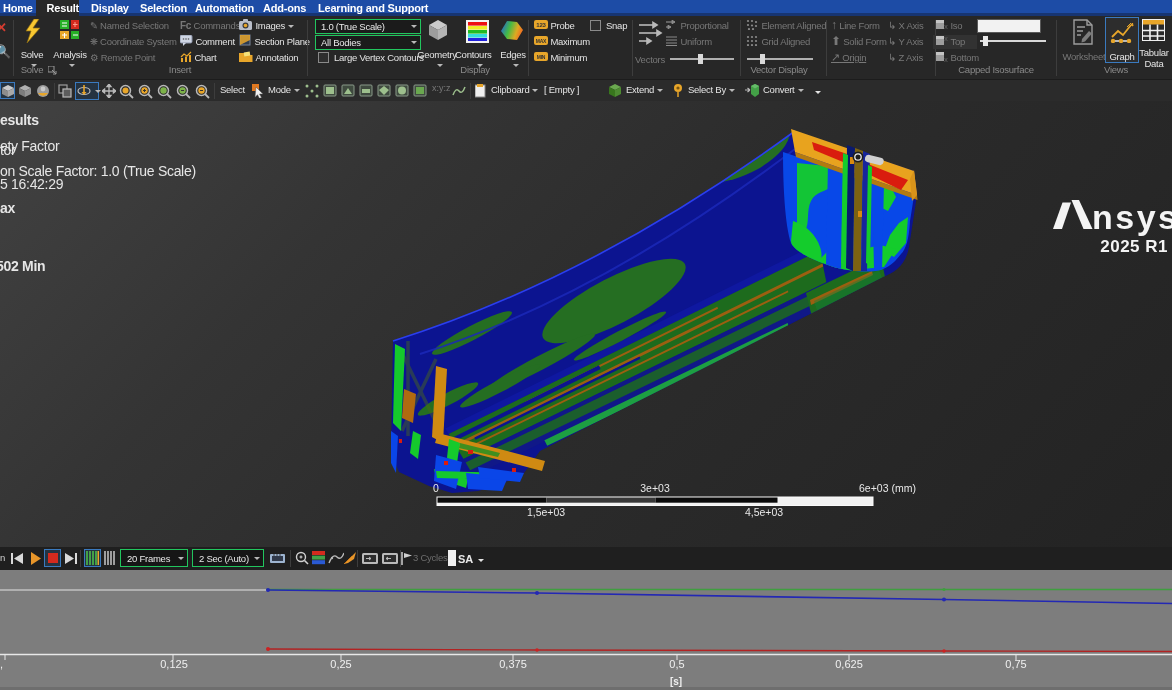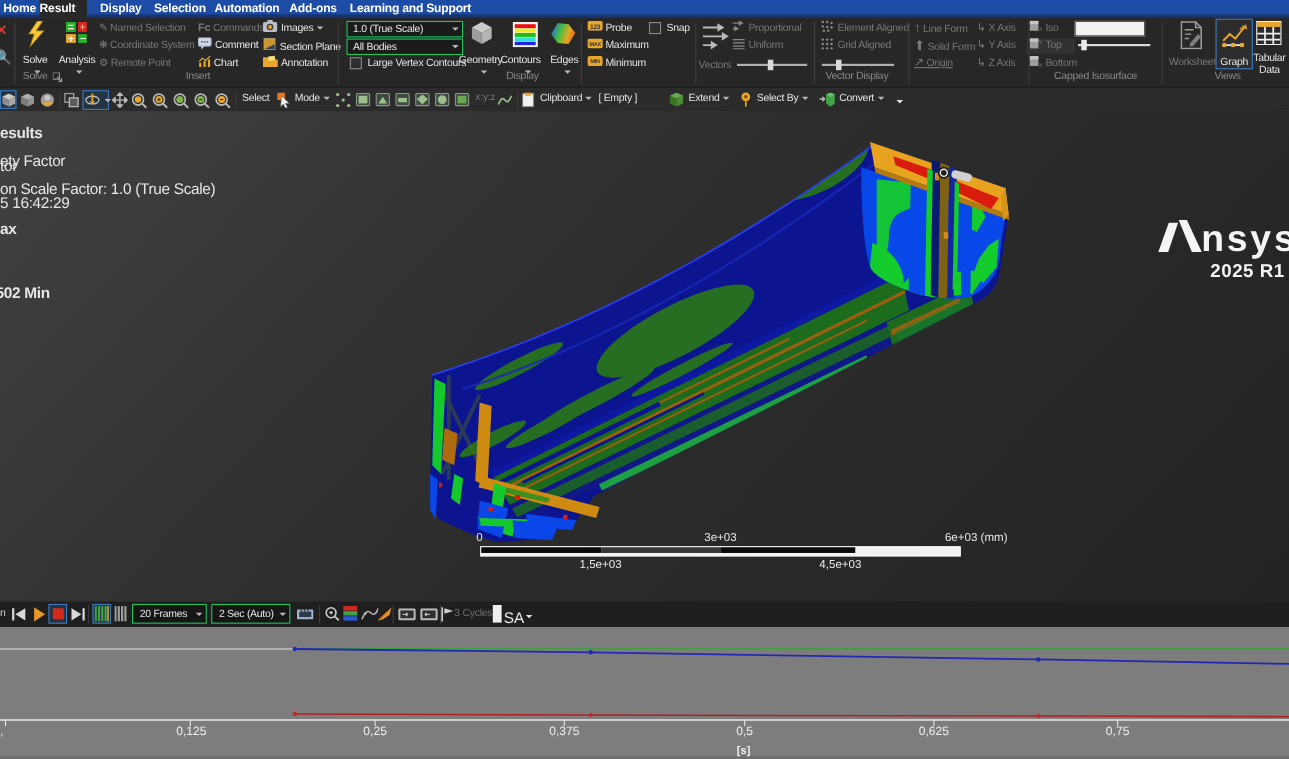--- a/index.html
+++ b/index.html
@@ -28,21 +28,21 @@
 .ddown { position:absolute; background:#1b1b1b; border:1px solid #22c55e; color:#e8e8e8; font-size:9.5px; letter-spacing:-0.25px; }
 .dd-caret { position:absolute; right:3px; top:5px; width:0; height:0; border-left:3.5px solid transparent; border-right:3.5px solid transparent; border-top:3.5px solid #b9b9b9; }
 .cbox { position:absolute; width:11px; height:11px; background:#2e2e2e; border:1px solid #8a8a8a; }
 </style>
 </head>
 <body>
 
 <div id="menubar">
   <div class="abs" style="left:0;top:13px;width:1172px;height:3px;background:#173572;"></div>
   <div class="tab" style="left:3px;">Home</div>
-  <div class="tab active" style="left:36px; width:43px; text-align:left;">Result</div>
+  <div class="tab active" style="left:36px; width:43px; text-align:right;">Result</div>
   <div class="tab" style="left:91px;">Display</div>
   <div class="tab" style="left:140px;">Selection</div>
   <div class="tab" style="left:195px;">Automation</div>
   <div class="tab" style="left:263px;">Add-ons</div>
   <div class="tab" style="left:318px;">Learning and Support</div>
 </div>
 
 <div id="ribbon">
 
   <div class="abs" style="left:-4px;top:4px;color:#d33c30;font-size:13px;font-weight:700;">✕</div>
@@ -627,21 +627,21 @@
       <rect x="2" y="2" width="12" height="7" fill="#2d2d2d"></rect>
       <path d="M9 5.5 h-5 M4 5.5 l2 -1.5 M4 5.5 l2 1.5" stroke="#b9b9b9" stroke-width="1"></path>
     </svg>
   <div class="sep" style="left:400px;top:3px;height:17px;"></div>
   <svg class="abs" style="left:400px;top:4px;" width="13" height="15" viewBox="0 0 13 15">
     <path d="M2 1 v13" stroke="#d0d0d0" stroke-width="1.5"></path>
     <path d="M4 2 l8 2.5 l-8 2.5 z" fill="#d0d0d0"></path>
   </svg>
   <div class="abs" style="left:413px;top:5px;color:#6d6d6d;font-size:9.5px;letter-spacing:-0.25px;">3 Cycles</div>
   <div class="abs" style="left:448px;top:3px;width:8px;height:16px;background:#f0f0f0;"></div>
-  <div class="abs" style="left:458px;top:6px;color:#e8e8e8;font-size:14px;font-weight:400;">SA</div>
+  <div class="abs" style="left:458px;top:6px;color:#e8e8e8;font-size:11px;font-weight:700;">SA</div>
   <div class="caret" style="position:absolute;left:475px;top:12px;border-top-color:#e4e4e4;"></div>
 </div>
 
 <div id="chart">
 <svg width="1172" height="120" style="position:absolute;left:0;top:0;">
   <rect x="0" y="117" width="1172" height="3" fill="#6e6e6e"></rect>
   <line x1="0" y1="20" x2="268" y2="20" stroke="#c2c2c2" stroke-width="1.3"></line>
   <line x1="266" y1="19.5" x2="1172" y2="19.5" stroke="#3f9e3f" stroke-width="1.5"></line>
   <polyline points="268,20 537,23 944,29.5 1172,33.5" fill="none" stroke="#2328b4" stroke-width="1.6"></polyline>
   <circle cx="268" cy="20" r="2" fill="#2328b4"></circle>

